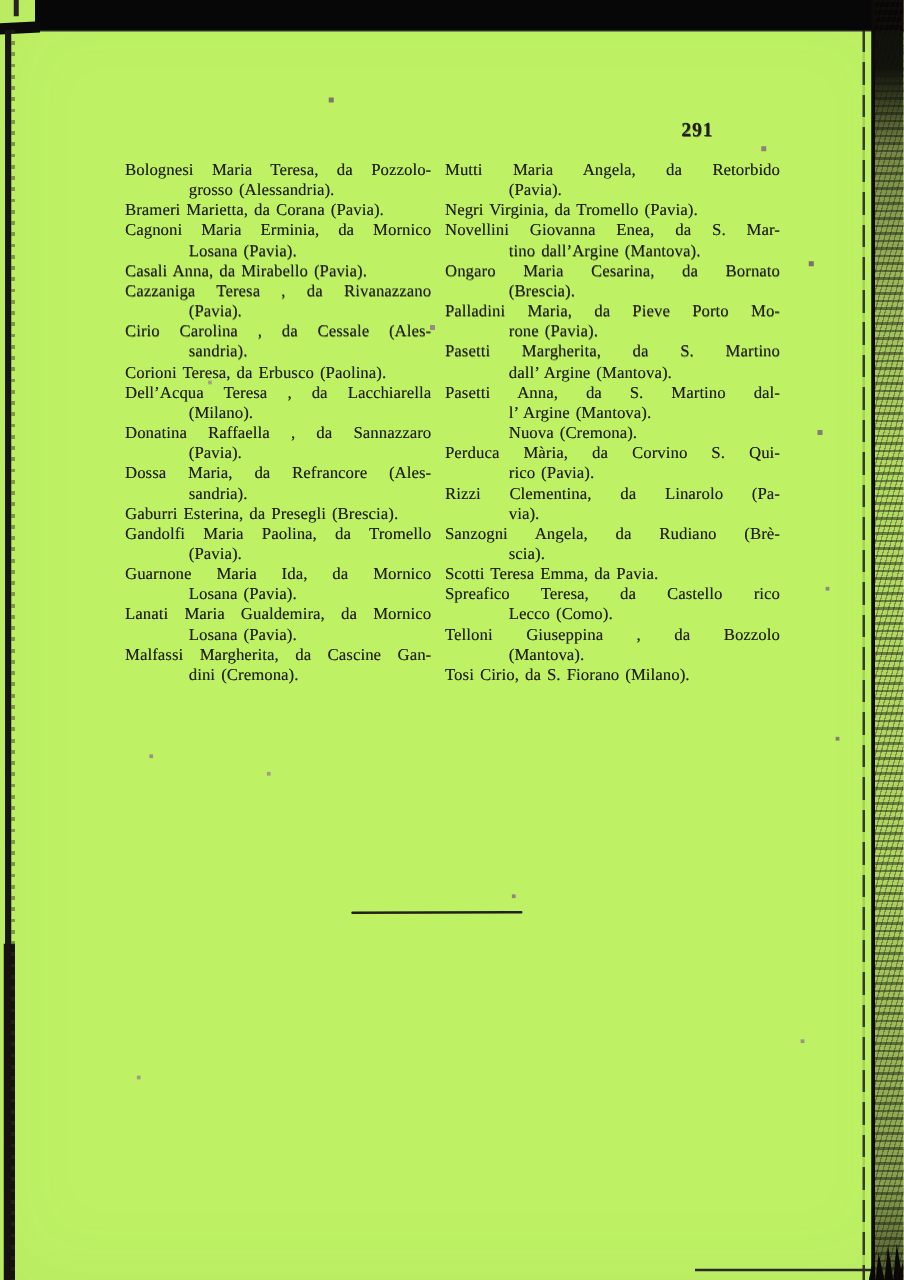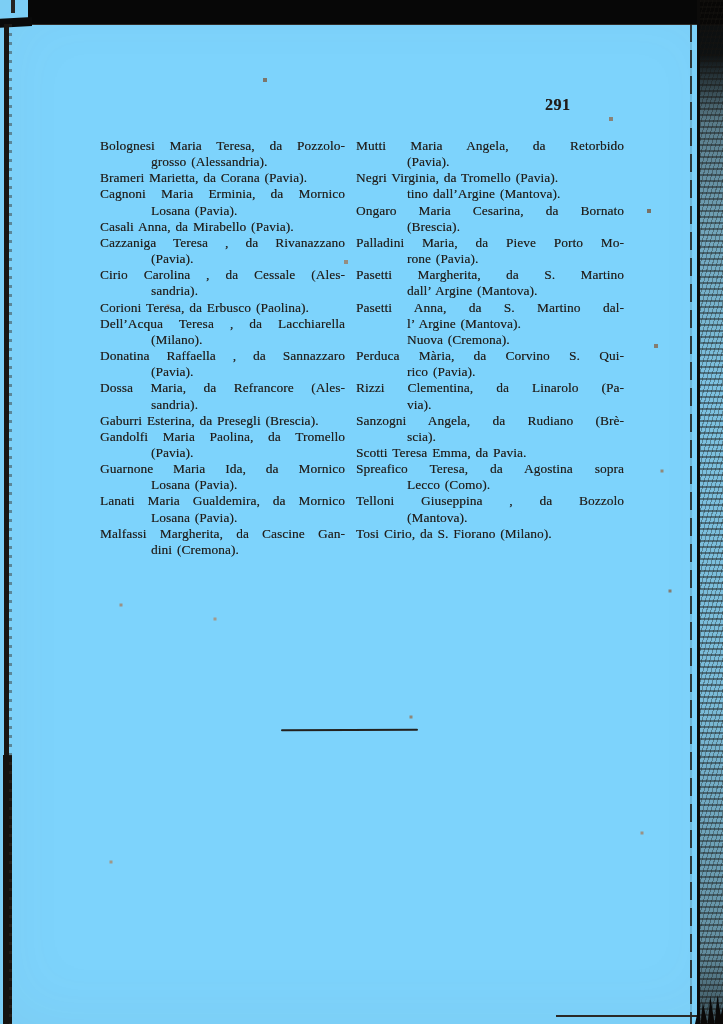--- a/index.html
+++ b/index.html
@@ -1,24 +1,24 @@
 <!DOCTYPE html>
 <html><head>
 <meta charset="utf-8">
 <style>
   html,body { margin:0; padding:0; background:#e8e8e8; }
   .page {
     position:relative; width:723px; height:1024px;
-    background:#7dd3fc; overflow:hidden;
+    background:#bef264; overflow:hidden;
     font-family:"Liberation Serif","DejaVu Serif",serif;
     color:#201d1a;
     box-shadow: inset 0 0 70px rgba(120,110,95,0.07);
   }
   
-  .col { position:absolute; top:138px; }
+  .col { position:absolute; top:128px; }
   .col-left  { left:100px; width:245px; }
   .col-right { left:356px; width:268px; }
   .line {
     font-size:13.3px; line-height:16.15px;
     word-spacing:1.4px; letter-spacing:0.1px;
     text-shadow:0.2px 0.2px 0 rgba(40,35,30,0.55);
   }
   .cont { padding-left:51px; }
   .fill { text-align:justify; text-align-last:justify; -moz-text-align-last:justify; }
   .page-number {
@@ -154,20 +154,21 @@
     </div>
   <div class="col col-right" id="col-right">
       <div class="entry">
         <div class="line fill">Mutti Maria Angela, da Retorbido</div>
         <div class="line cont">(Pavia).</div>
       </div>
       <div class="entry">
         <div class="line">Negri Virginia, da Tromello (Pavia).</div>
       </div>
       <div class="entry">
+        <div class="line fill">Novellini Giovanna Enea, da S. Mar-</div>
         <div class="line cont">tino dall’Argine (Mantova).</div>
       </div>
       <div class="entry">
         <div class="line fill">Ongaro Maria Cesarina, da Bornato</div>
         <div class="line cont">(Brescia).</div>
       </div>
       <div class="entry">
         <div class="line fill">Palladini Maria, da Pieve Porto Mo-</div>
         <div class="line cont">rone (Pavia).</div>
       </div>
@@ -191,21 +192,21 @@
         <div class="line cont">via).</div>
       </div>
       <div class="entry">
         <div class="line fill">Sanzogni Angela, da Rudiano (Brè-</div>
         <div class="line cont">scia).</div>
       </div>
       <div class="entry">
         <div class="line">Scotti Teresa Emma, da Pavia.</div>
       </div>
       <div class="entry">
-        <div class="line fill">Spreafico Teresa, da Agostina sopra</div>
+        <div class="line fill">Spreafico Teresa, da Castello rico</div>
         <div class="line cont">Lecco (Como).</div>
       </div>
       <div class="entry">
         <div class="line fill">Telloni Giuseppina , da Bozzolo</div>
         <div class="line cont">(Mantova).</div>
       </div>
       <div class="entry">
         <div class="line">Tosi Cirio, da S. Fiorano (Milano).</div>
       </div>
     </div>

